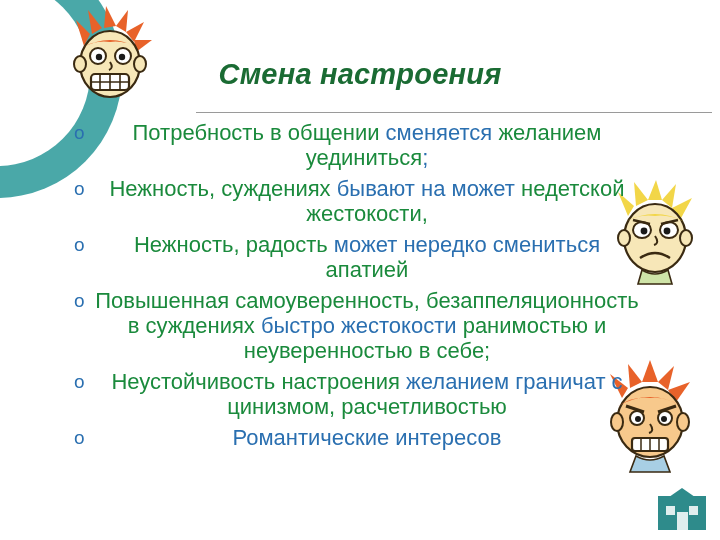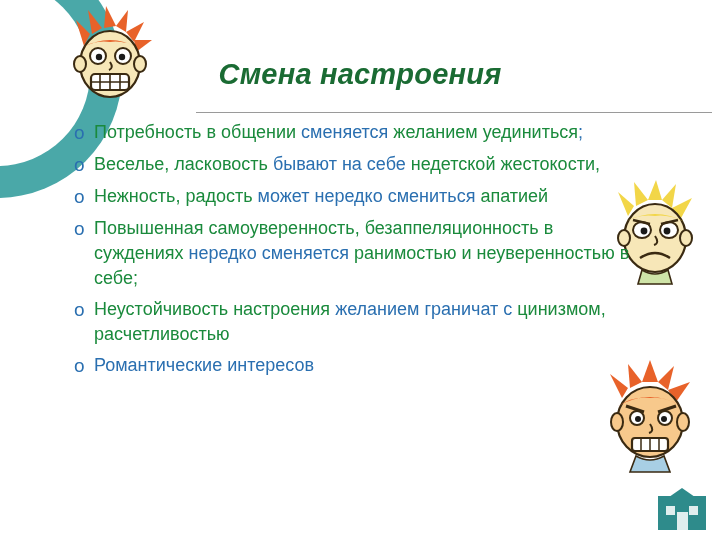--- a/index.html
+++ b/index.html
@@ -80,23 +80,24 @@
   .bullet-marker {
     flex: 0 0 auto;
     width: 20px;
     font-size: 19px;
     line-height: 26px;
     color: #2a6fb0;
     font-family: "Liberation Sans", sans-serif;
   }
   .bullet-text {
     flex: 1 1 auto;
-    font-size: 18px;
+    font-size: 22px;
     line-height: 25px;
     color: #2a6fb0;
+    text-align: center;
   }
   .bullet-text .g {
     color: #1a8a3c;
   }
   .bullet-text .b {
     color: #2a6fb0;
   }
 
   
   .face {
@@ -125,29 +126,29 @@
 </div>
 <div class="title-rule"></div>
 
 <div class="content" id="bullet-list">
     <div class="bullet-row">
       <span class="bullet-marker">o</span>
       <span class="bullet-text"><span class="g">Потребность в общении </span><span class="b">сменяется </span><span class="g">желанием уединиться</span><span class="b">;</span></span>
     </div>
     <div class="bullet-row">
       <span class="bullet-marker">o</span>
-      <span class="bullet-text"><span class="g">Веселье, ласковость </span><span class="b">бывают на себе </span><span class="g">недетской жестокости,</span></span>
+      <span class="bullet-text"><span class="g">Нежность, суждениях </span><span class="b">бывают на может </span><span class="g">недетской жестокости,</span></span>
     </div>
     <div class="bullet-row">
       <span class="bullet-marker">o</span>
       <span class="bullet-text"><span class="g">Нежность, радость</span><span class="b">  может  нередко смениться </span><span class="g">апатией</span></span>
     </div>
     <div class="bullet-row">
       <span class="bullet-marker">o</span>
-      <span class="bullet-text"><span class="g">Повышенная самоуверенность, безаппеляционность в суждениях </span><span class="b">нередко сменяется </span><span class="g">ранимостью и неуверенностью в себе;</span></span>
+      <span class="bullet-text"><span class="g">Повышенная самоуверенность, безаппеляционность в суждениях </span><span class="b">быстро жестокости </span><span class="g">ранимостью и неуверенностью в себе;</span></span>
     </div>
     <div class="bullet-row">
       <span class="bullet-marker">o</span>
       <span class="bullet-text"><span class="g">Неустойчивость настроения </span><span class="b">желанием граничат с </span><span class="g">цинизмом, расчетливостью</span></span>
     </div>
     <div class="bullet-row">
       <span class="bullet-marker">o</span>
       <span class="bullet-text"><span class="b">Романтические интересов</span></span>
     </div>
   </div>

